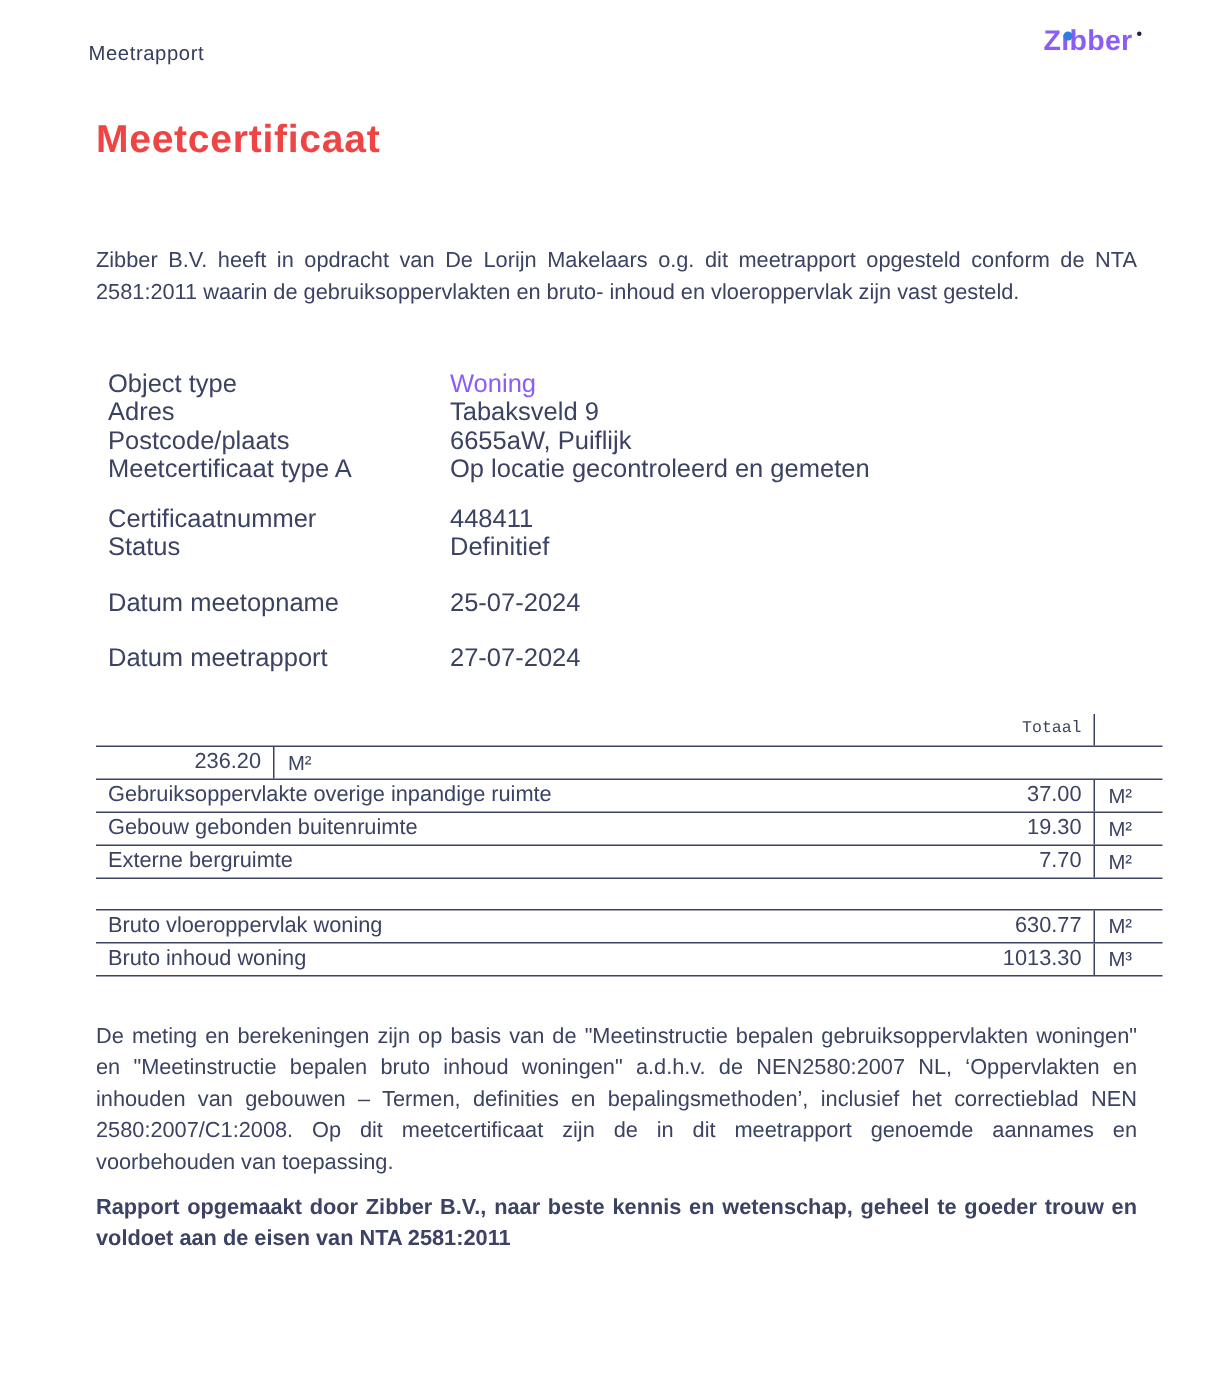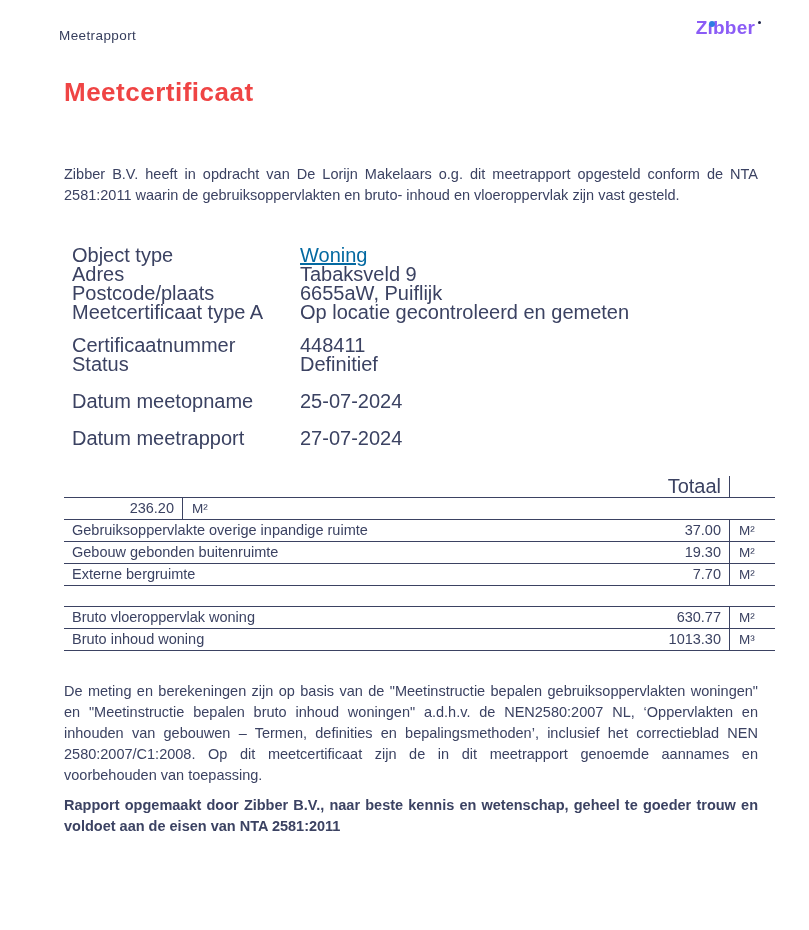--- a/index.html
+++ b/index.html
@@ -71,25 +71,25 @@
   
   .intro {
     margin: 56px 0 0 64px;
     width: 694px;
     font-size: 14.5px;
     line-height: 21px;
     text-align: justify;
   }
 
   
-  .kv-section { margin: 40px 0 0 72px; font-size: 20px; }
+  .kv-section { margin: 40px 0 0 72px; font-size: 17px; }
   .kv-row { display: flex; line-height: 19px; }
   .kv-label { width: 228px; flex: none; }
   .kv-value { flex: 1; }
-  .kv-value.muted { color: #0369a1; text-decoration: underline; }
+  .kv-value.muted { color: #8b5cf6; }
   .kv-gap { height: 14px; }
   .kv-row.spaced { margin-top: 18px; }
 
   
   .mtables { margin: 28px 0 0 64px; width: 711px; font-size: 14.5px; }
   .mrow {
     display: flex;
     align-items: stretch;
     border-bottom: 1px solid #3b4262;
   }
@@ -106,21 +106,21 @@
     line-height: 17px;
     border-right: 1px solid #3b4262;
   }
   .mrow .munit {
     width: 36px;
     flex: none;
     padding: 2px 0 2px 9px;
     line-height: 17px;
     font-size: 13.5px;
   }
-  .mrow.mheader { font-size: 20px; }
+  .mrow.mheader { font-size: 11px; font-family: Liberation Mono, monospace; }
   .mrow.mheader .mlabel, .mrow.mheader .munit { visibility: visible; }
   .mtable-gap { height: 20px; }
   .mtable2 { border-top: 1px solid #3b4262; }
 
   
   .footer-par {
     margin: 30px 0 0 64px;
     width: 694px;
     font-size: 14.5px;
     line-height: 21px;

